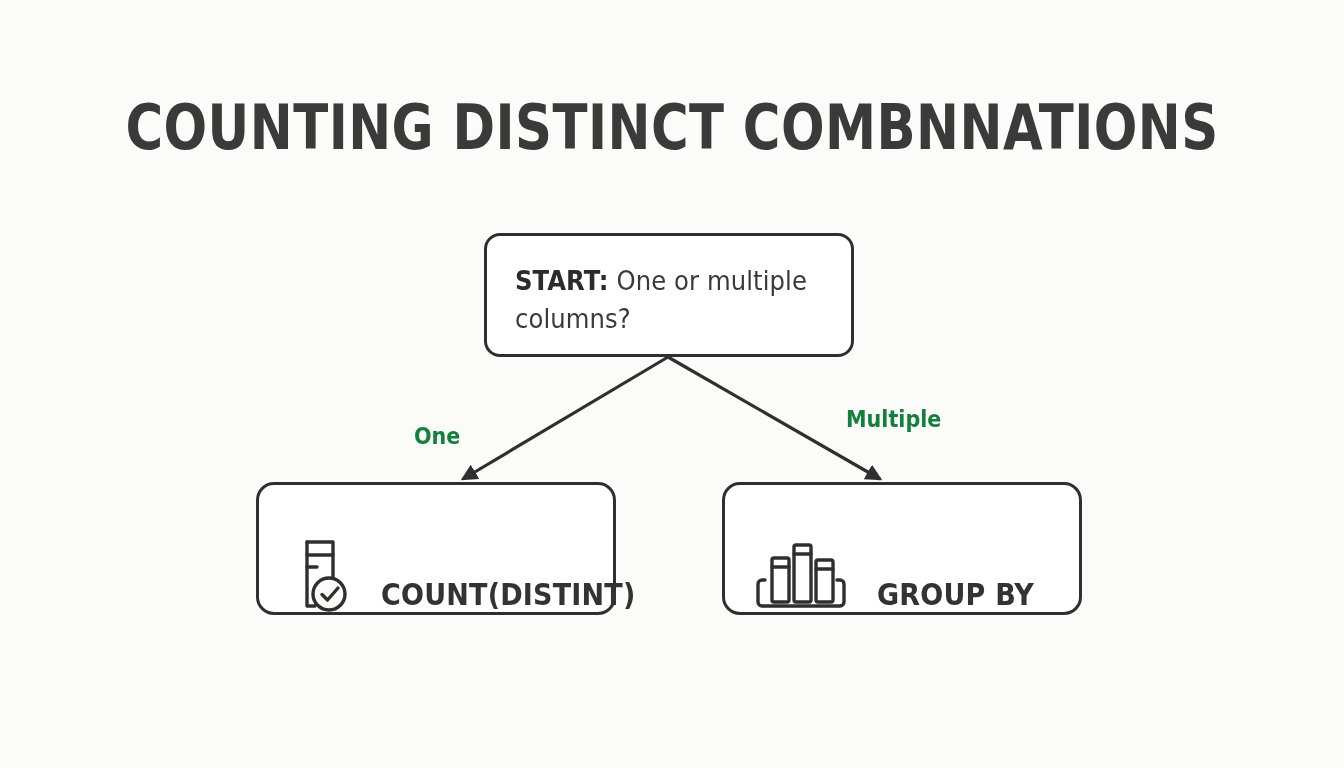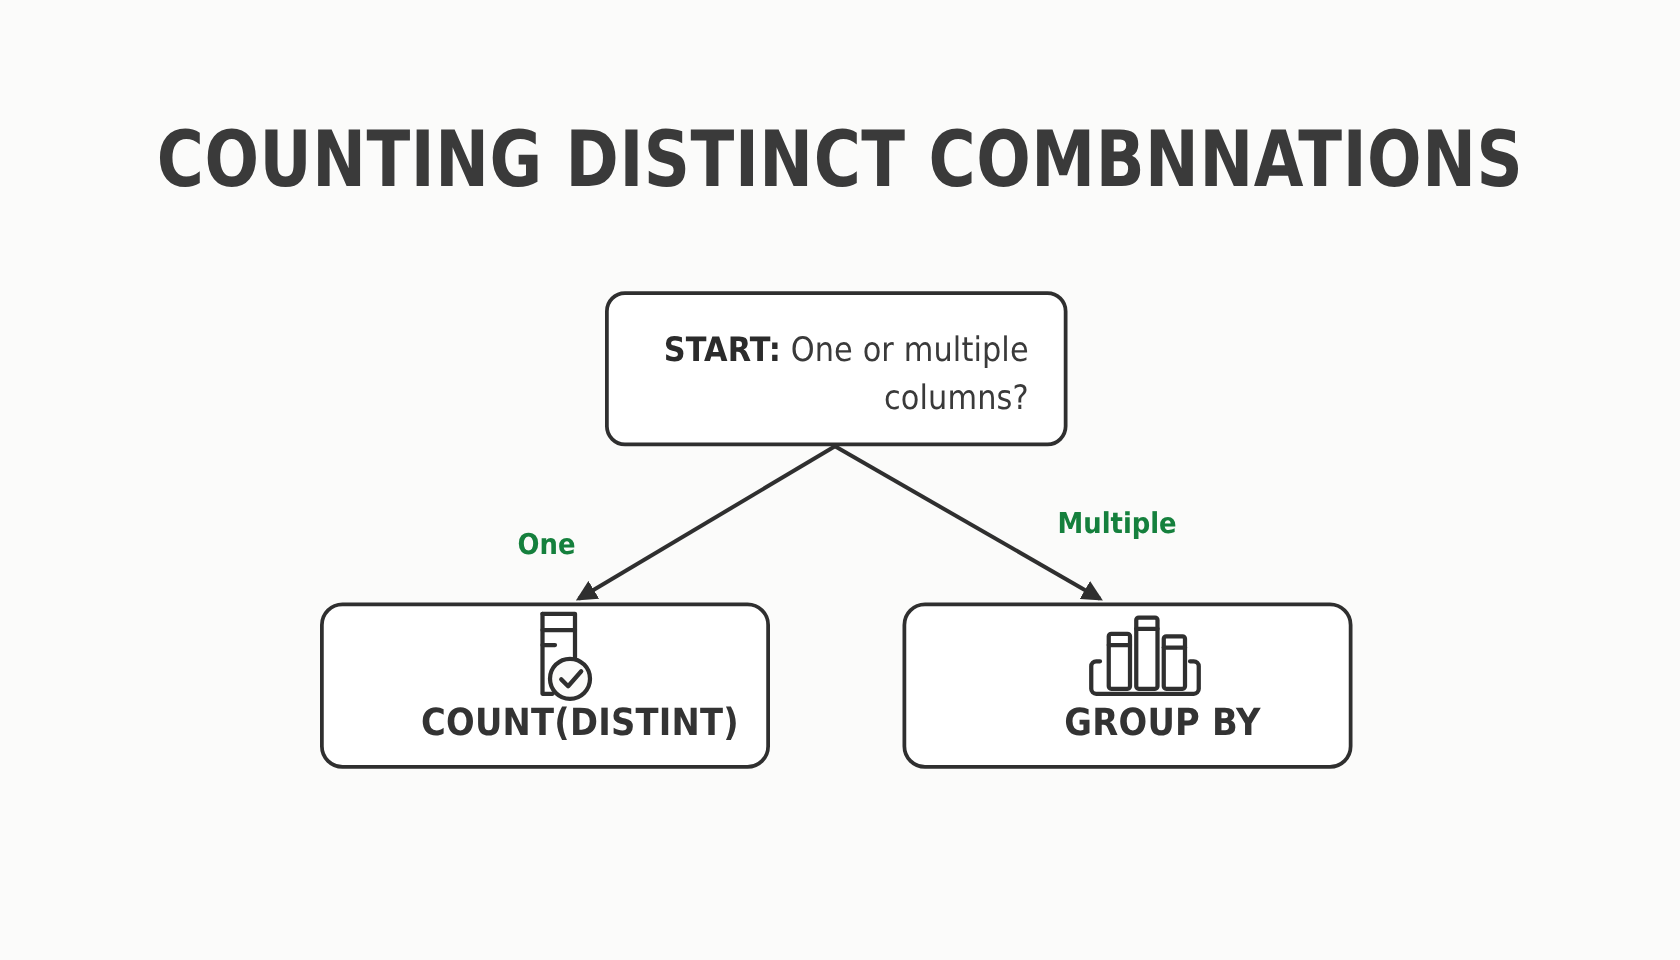--- a/index.html
+++ b/index.html
@@ -63,32 +63,30 @@
     height: 124px;
     border-radius: 16px;
     padding: 26px 28px 0 28px;
   }
   #node-start .start-text {
     font-family: "DejaVu Sans Condensed", "Liberation Sans Narrow", "Liberation Sans", sans-serif;
     font-size: 27px;
     line-height: 38px;
     color: #3a3a3a;
     letter-spacing: 0.1px;
-    text-align: right;
   }
   #node-start .start-text .bold {
     font-weight: bold;
     color: #2b2b2b;
   }
 
   .leaf-node {
     display: flex;
-    align-items: center;
+    align-items: flex-end;
     height: 133px;
-    flex-direction: column;
   }
   #node-count {
     left: 256px;
     top: 482px;
     width: 360px;
     padding-left: 34px;
   }
   #node-group {
     left: 722px;
     top: 482px;

